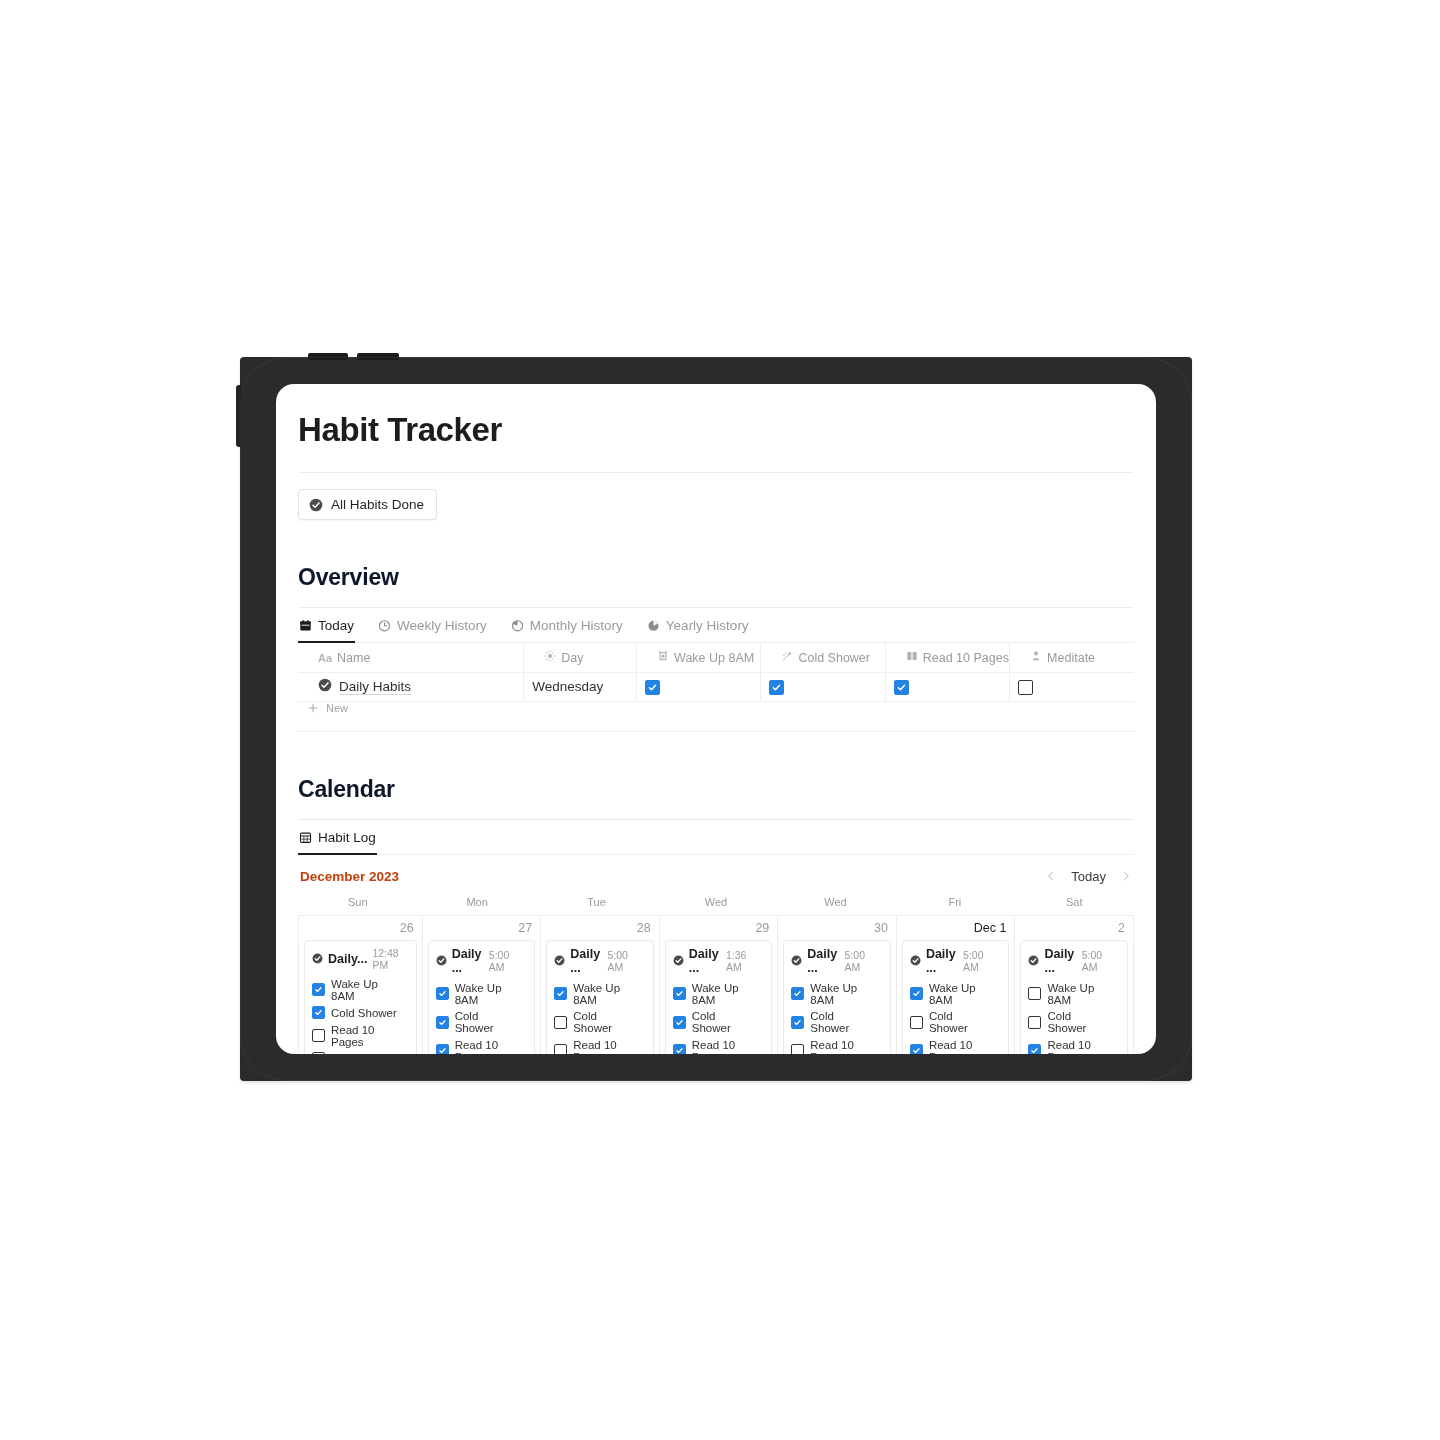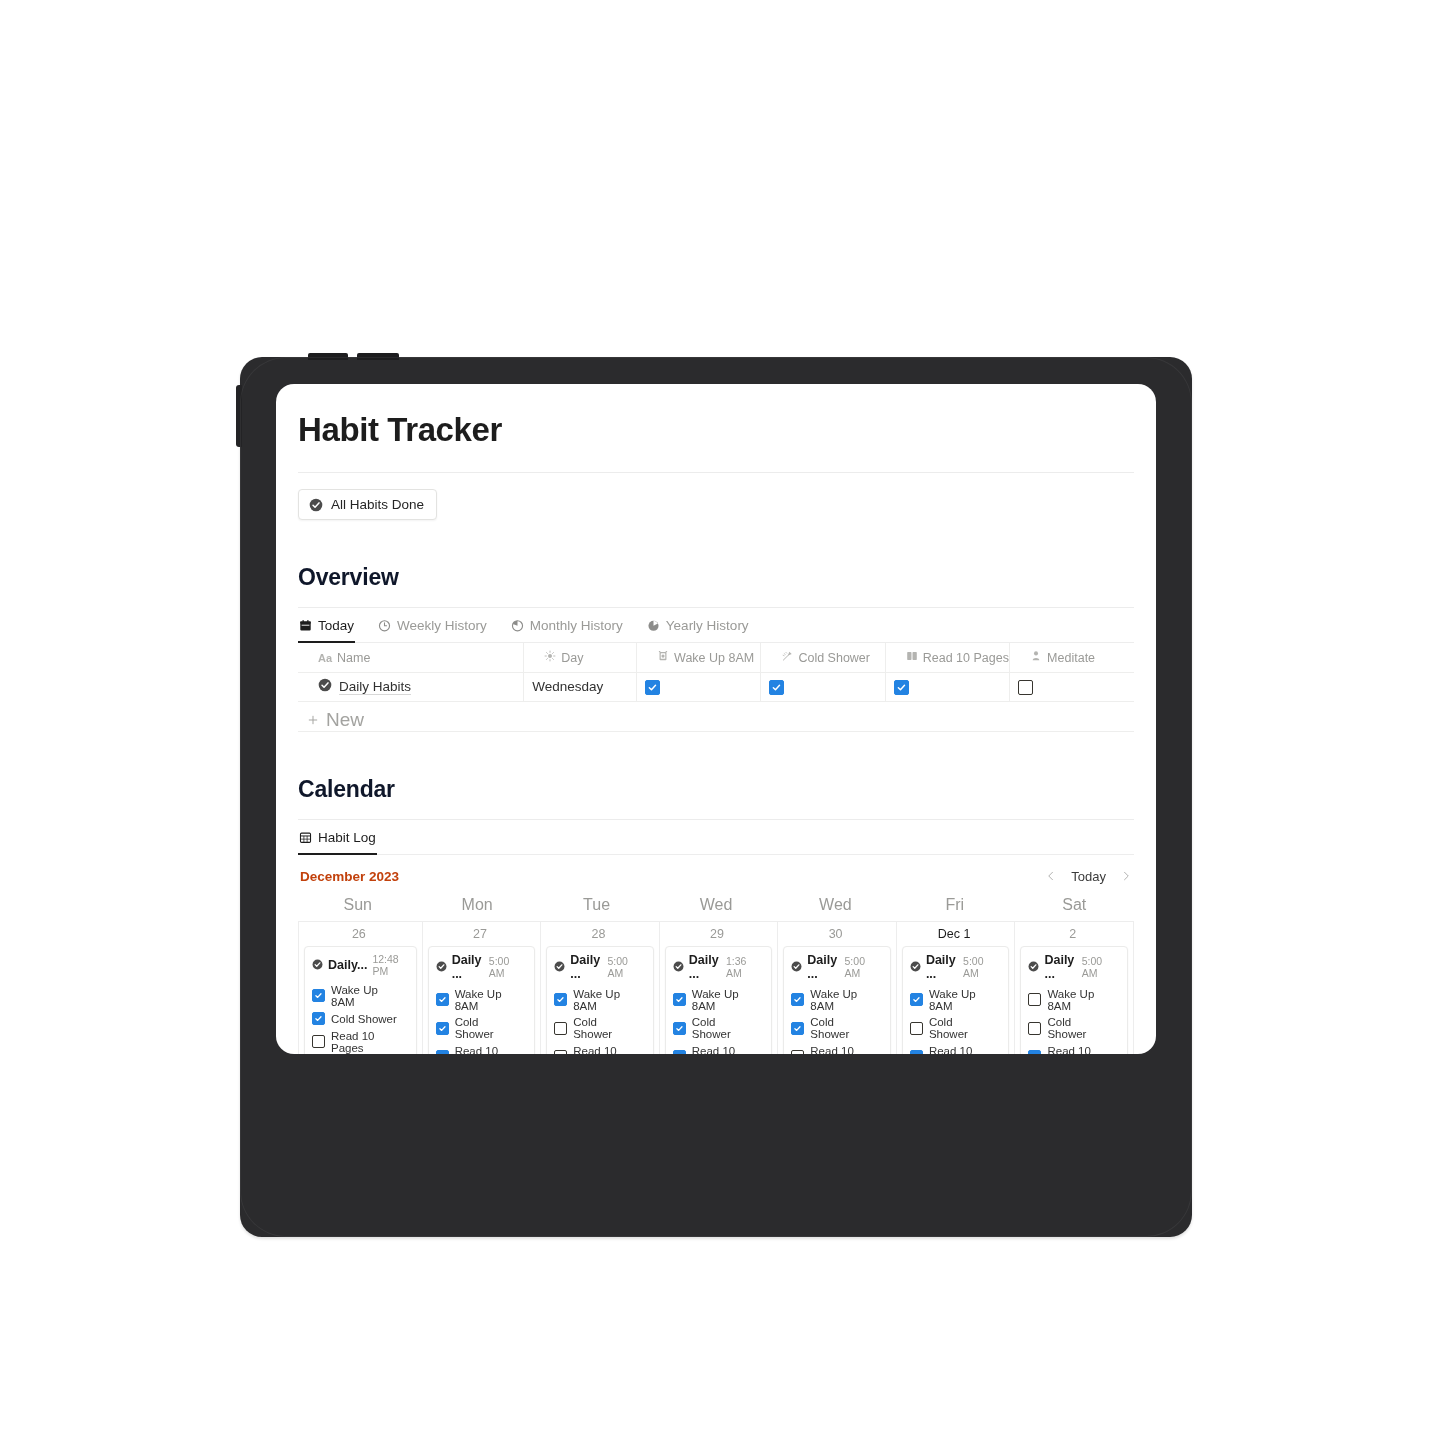--- a/index.html
+++ b/index.html
@@ -8,23 +8,23 @@
     background: #ffffff;
     font-family: "Liberation Sans", sans-serif;
     overflow: hidden;
   }
   .stage { position: relative; width: 1440px; height: 1440px; background:#fff; }
 
   
   .tablet {
     position: absolute;
     left: 240px; top: 357px;
-    width: 952px; height: 880px;
+    width: 952px; height: 724px;
     background: #2b2b2d;
-    border-radius: 22px;
+    border-radius: 4px;
     box-shadow: 0 2px 3px rgba(0,0,0,0.12);
   }
   .tablet::after{
     content:""; position:absolute; inset:0;
     border-radius:46px;
     box-shadow: inset 0 0 0 1px rgba(255,255,255,0.06);
     pointer-events:none;
   }
   .btn-top {
     position: absolute; top: -4px; height: 7px;
@@ -117,53 +117,53 @@
   .cb {
     width: 15px; height: 15px; border-radius: 2px;
     display: inline-flex; align-items: center; justify-content: center;
     vertical-align: middle;
   }
   .cb.off { border: 1.6px solid #37352f; background: #fff; }
   .cb.on  { background: #2383e2; border: 1.6px solid #2383e2; }
   .cb.on svg { display:block; }
 
   .newrow {
-    display: flex; align-items: flex-end; gap: 7px;
+    display: flex; align-items: flex-start; gap: 7px;
     height: 30px; padding-left: 9px;
-    font-size: 19px; color: #a3a3a0;
+    font-size: 11px; color: #a3a3a0;
     border-bottom: 1px solid #eeeeed;
     cursor: pointer;
   }
 
   
   .calbar {
     display: flex; align-items: center; justify-content: space-between;
     padding: 12px 2px 10px 2px;
   }
   .calmonth { font-size: 13.5px; font-weight: 600; color: #c2410c; }
   .calnav { display: flex; align-items: center; gap: 10px; font-size: 13px; color: #3b3b3b; }
   .calnav .navbtn { cursor: pointer; color: #b0b0ae; display:flex; }
   .calnav .todaybtn { cursor: pointer; padding: 2px 4px; }
 
   .dow { display: grid; grid-template-columns: repeat(7, 1fr); }
-  .dow div { text-align: center; font-size: 16px; color: #9a9a97; padding-bottom: 7px; }
+  .dow div { text-align: center; font-size: 11px; color: #9a9a97; padding-bottom: 7px; }
 
   .grid {
     display: grid; grid-template-columns: repeat(7, 1fr);
     border-top: 1px solid #ededed;
     border-left: 1px solid #ededed;
   }
   .daycell {
     border-right: 1px solid #ededed;
     min-height: 148px;
     padding: 4px 5px 0 5px;
     background: #fff;
   }
   .daynum {
-    text-align: center; font-size: 12.5px; color: #9a9a97;
+    text-align: right; font-size: 12.5px; color: #9a9a97;
     padding: 1px 3px 5px 0;
   }
   .daynum.strong { color: #1d1d1d; }
 
   .card {
     border: 1px solid #ebebea;
     border-radius: 4px;
     background: #fff;
     box-shadow: 0 1px 2px rgba(15,15,15,0.05);
     padding: 6px 17px 6px 7px;

